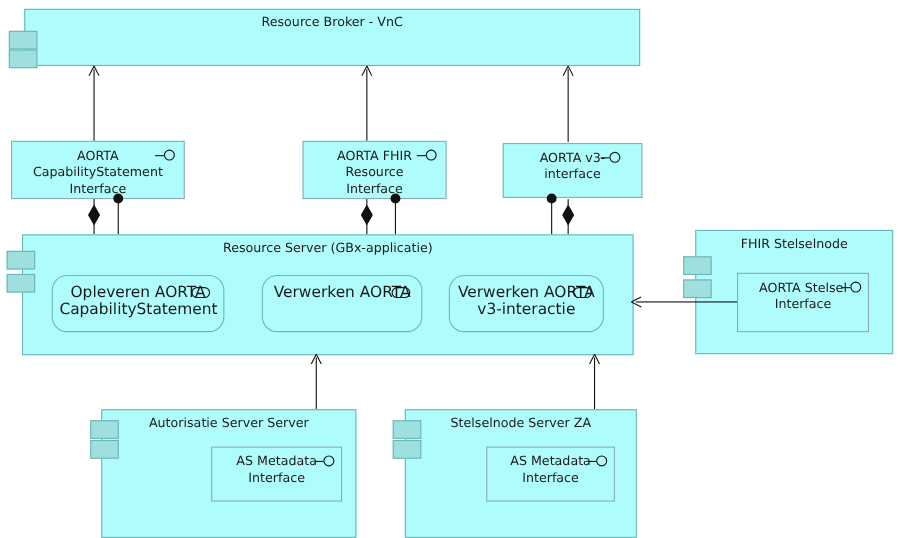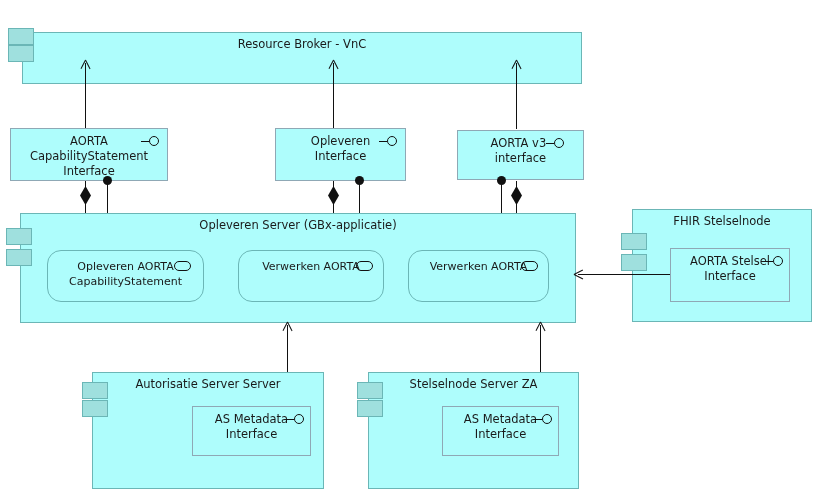--- a/index.html
+++ b/index.html
@@ -94,21 +94,21 @@
     border: 1px solid #6BB6B6;
     border-radius: 14px;
     box-sizing: border-box;
   }
   .fn-text {
     position: absolute;
     left: 6px;
     right: 6px;
     top: 8px;
     text-align: center;
-    font-size: 11px;
+    font-size: 14px;
     line-height: 15px;
     color: #1a1a1a;
   }
   .fn-text .ln { display: block; }
   .fn-icon {
     position: absolute;
     width: 17px;
     height: 10px;
     border: 1.3px solid #111111;
     border-radius: 6px;
@@ -200,21 +200,21 @@
     height: 9px;
     border-radius: 50%;
     background: #111111;
   }
 </style>
 </head>
 <body>
 
 <div id="canvas">
 
-  <div class="comp" style="left:22px; top:8px; width:560px; height:52px;margin-top:24px;">
+  <div class="comp" style="left:22px; top:8px; width:560px; height:52px;">
     <div class="comp-title">Resource Broker - VnC</div>
   </div>
   <div class="tab" style="left:8px; top:28px;"></div>
   <div class="tab" style="left:8px; top:45px;"></div>
 
   <div class="vline" style="left:85px; top:63px; height:66px;"></div>
   <div class="arrow-open-up" style="left:80px; top:60px;"></div>
 
   <div class="vline" style="left:333px; top:63px; height:66px;"></div>
   <div class="arrow-open-up" style="left:328px; top:60px;"></div>
@@ -229,21 +229,22 @@
       <span class="ln">Interface</span>
     </div>
     <div class="lolli" style="left:130px; top:7px;">
       <div class="stem"></div>
         <div class="ball"></div>
     </div>
   </div>
 
   <div class="iface" style="left:275px; top:128px; width:131px; height:53px;">
     <div class="iface-text">
-      <span class="ln">Opleveren</span>
+      <span class="ln">AORTA FHIR</span>
+      <span class="ln">Resource</span>
       <span class="ln">Interface</span>
     </div>
     <div class="lolli" style="left:103px; top:7px;">
       <div class="stem"></div>
         <div class="ball"></div>
     </div>
   </div>
 
   <div class="iface" style="left:457px; top:130px; width:127px; height:50px;">
     <div class="iface-text">
@@ -271,21 +272,21 @@
 
   <div class="dot" style="left:355px; top:176px;"></div>
   <div class="vline" style="left:359px; top:181px; height:68px;"></div>
   <div class="arrow-solid-down" style="left:353px; top:243px;"></div>
 
   <div class="dot" style="left:497px; top:176px;"></div>
   <div class="vline" style="left:501px; top:181px; height:68px;"></div>
   <div class="arrow-solid-down" style="left:495px; top:243px;"></div>
 
   <div class="comp" style="left:20px; top:213px; width:556px; height:110px;">
-    <div class="comp-title">Opleveren Server (GBx-applicatie)</div>
+    <div class="comp-title">Resource Server (GBx-applicatie)</div>
   </div>
   <div class="tab" style="left:6px; top:228px;"></div>
   <div class="tab" style="left:6px; top:249px;"></div>
 
   <div class="fn" style="left:47px; top:250px; width:157px; height:52px;">
     <div class="fn-text">
       <span class="ln">Opleveren AORTA</span>
       <span class="ln">CapabilityStatement</span>
     </div>
     <div class="fn-icon" style="left:126px; top:10px;"></div>
@@ -294,20 +295,21 @@
   <div class="fn" style="left:238px; top:250px; width:146px; height:52px;">
     <div class="fn-text">
       <span class="ln">Verwerken AORTA</span>
     </div>
     <div class="fn-icon" style="left:117px; top:10px;"></div>
   </div>
 
   <div class="fn" style="left:408px; top:250px; width:141px; height:52px;">
     <div class="fn-text">
       <span class="ln">Verwerken AORTA</span>
+      <span class="ln">v3-interactie</span>
     </div>
     <div class="fn-icon" style="left:112px; top:10px;"></div>
   </div>
 
   <div class="comp" style="left:632px; top:209px; width:180px; height:113px;">
     <div class="comp-title">FHIR Stelselnode</div>
   </div>
   <div class="tab" style="left:621px; top:233px;"></div>
   <div class="tab" style="left:621px; top:254px;"></div>
 

